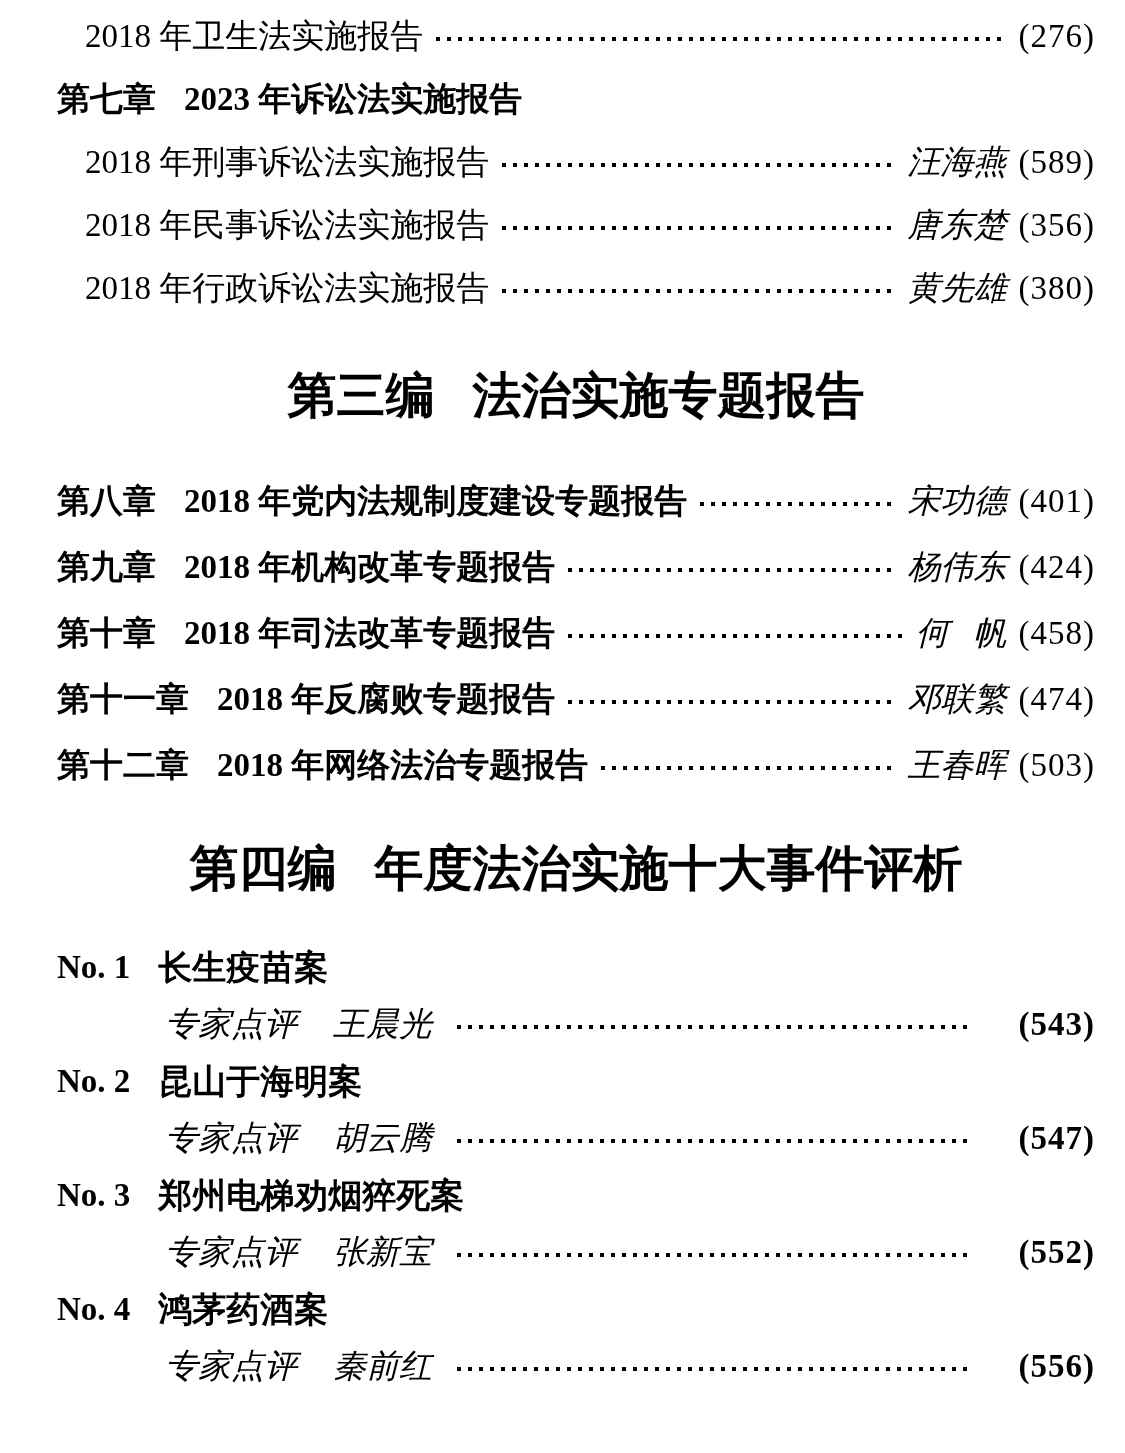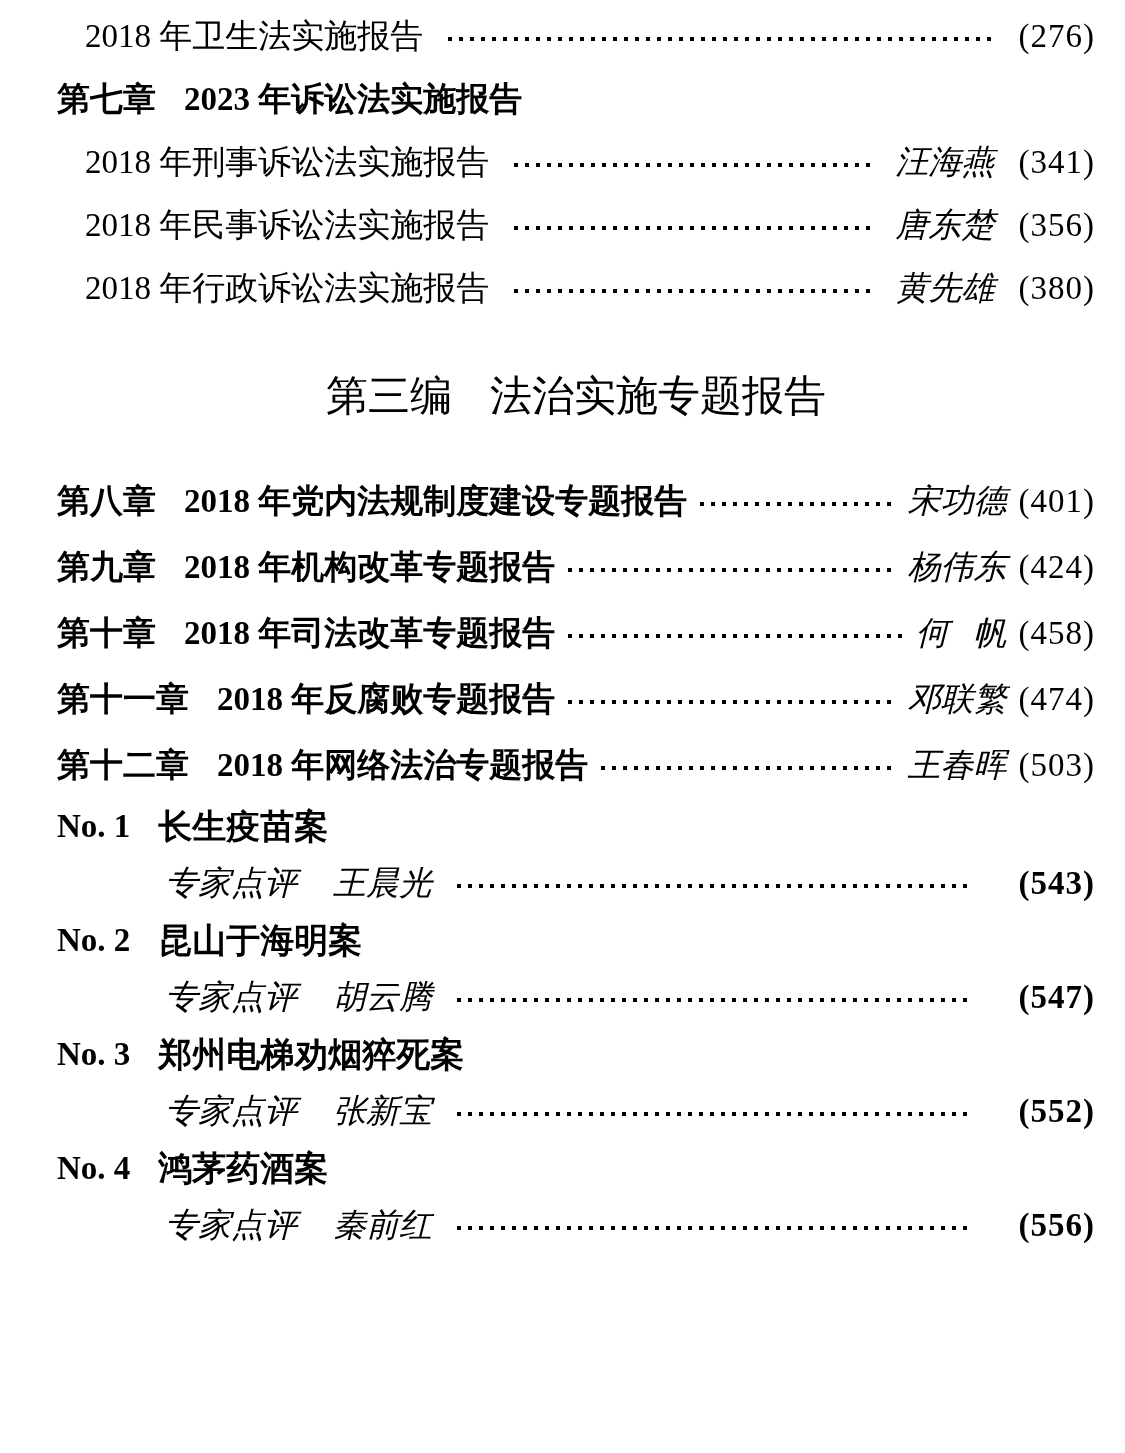--- a/index.html
+++ b/index.html
@@ -17,21 +17,21 @@
   .row {
     display: flex;
     align-items: center;
     font-size: 33px;
     white-space: nowrap;
   }
   .list-a .row { height: 63px; }
   .list-b .row { height: 66px; }
   .list-c .row { height: 57px; align-items: center; }
 
-  .row.sub { padding-left: 28px; gap: 12px; }
+  .row.sub { padding-left: 28px; }
   .row.chap .chapter,
   .row.chap .title { font-weight: bold; }
   .chapter { margin-right: 28px; }
 
   .leader {
     flex: 1 1 auto;
     min-width: 24px;
     height: 33px;
     margin: 0 14px 0 10px;
     background-image: radial-gradient(circle 2.2px at 5px 19px, #000 98%, transparent);
@@ -43,22 +43,22 @@
     white-space: pre;
     margin-right: 12px;
   }
   .pagenum { white-space: pre; letter-spacing: 1px; }
 
   .part-heading {
     margin: 44px 0 40px;
     height: 64px;
     line-height: 64px;
     text-align: center;
-    font-size: 42px;
-    font-weight: normal;
+    font-size: 49px;
+    font-weight: bold;
   }
   .part-heading.second { margin: 39px 0 38px; }
   .part-heading .ht { margin-left: 38px; }
 
   .row.case-no .caseno {
     font-weight: bold;
     margin-right: 28px;
   }
   .row.case-no .casetitle {
     font-family: "Liberation Sans", "DejaVu Sans", sans-serif;
@@ -87,21 +87,21 @@
 
     <div class="row chap">
       <span class="chapter">第七章</span>
       <span class="title">2023 年诉讼法实施报告</span>
     </div>
 
     <div class="row sub">
       <span class="title">2018 年刑事诉讼法实施报告</span>
       <span class="leader"></span>
       <span class="author">汪海燕</span>
-      <span class="pagenum">(341)</span>
+      <span class="pagenum">(589)</span>
     </div>
 
     <div class="row sub">
       <span class="title">2018 年民事诉讼法实施报告</span>
       <span class="leader"></span>
       <span class="author">唐东楚</span>
       <span class="pagenum">(356)</span>
     </div>
 
     <div class="row sub">
@@ -154,20 +154,23 @@
     <div class="row chap">
       <span class="chapter">第十二章</span>
       <span class="title">2018 年网络法治专题报告</span>
       <span class="leader"></span>
       <span class="author">王春晖</span>
       <span class="pagenum">(503)</span>
     </div>
 
   </section>
 
+  <div class="part-heading second">
+    <span>第四编</span><span class="ht">年度法治实施十大事件评析</span>
+  </div>
 
   <section class="list-c">
 
     <div class="row case-no">
       <span class="caseno">No. 1</span>
       <span class="casetitle">长生疫苗案</span>
     </div>
     <div class="row expert">
       <span class="expert-label">专家点评</span>
       <span class="expert-name">王晨光</span>

